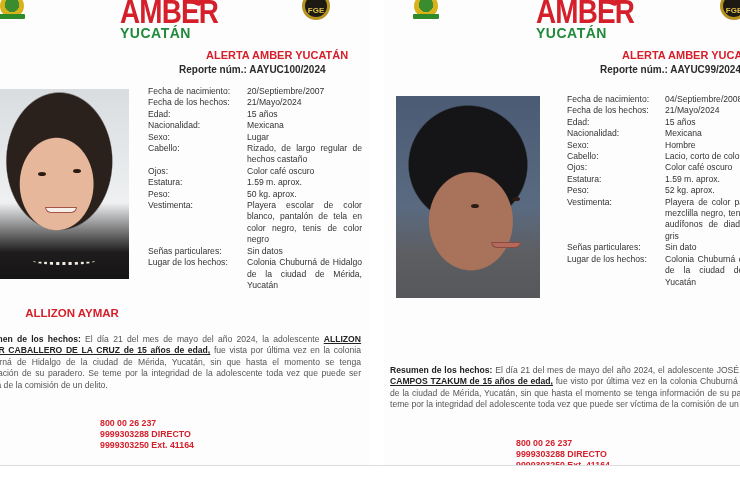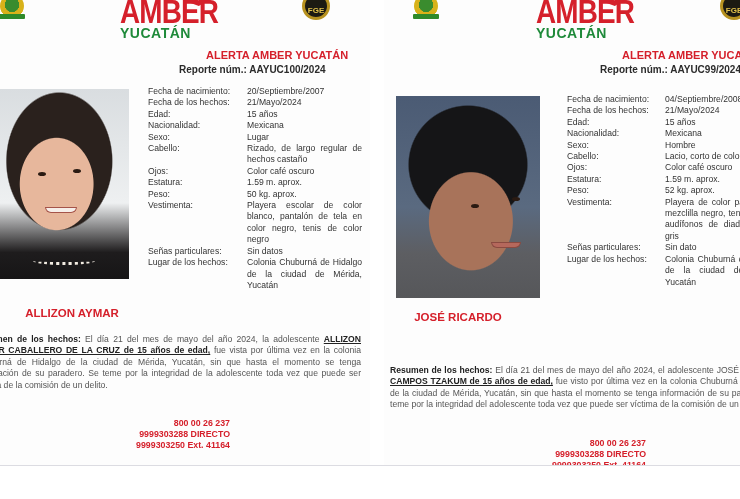--- a/index.html
+++ b/index.html
@@ -47,21 +47,21 @@
   .detail-row { display: flex; padding-left: 12px; }
   .detail-label { flex: 0 0 auto; }
   .detail-value { flex: 1 1 auto; text-align: justify; }
 
   .person-name { position: absolute; color: #d5202b; font-weight: bold; font-size: 11.5px; line-height: 15px; text-align: center; white-space: nowrap; }
 
   .summary { position: absolute; font-size: 8.6px; line-height: 11.4px; color: #555; text-align: justify; }
   .summary b { color: #222; }
   .summary u { color: #222; font-weight: bold; }
 
-  .contacts { position: absolute; color: #d5202b; font-weight: bold; font-size: 8.8px; line-height: 11px; text-align: right; white-space: nowrap; }
+  .contacts { position: absolute; color: #d5202b; font-weight: bold; font-size: 8.8px; line-height: 11px; text-align: left; white-space: nowrap; }
 </style>
 </head>
 <body>
 
 <div class="poster left">
   <div class="logo-state" style="left:20px;"></div>
   <div class="logo-state-band" style="left:19px;"></div>
 
   <div class="amber-logo" style="left:140px;">
     <span class="amber-word">AMBER</span>
@@ -221,21 +221,20 @@
         <span class="detail-label" style="width:98px;">Señas particulares:</span>
         <span class="detail-value">Sin dato</span>
       </div>
     <div class="detail-row">
         <span class="detail-label" style="width:98px;">Lugar de los hechos:</span>
         <span class="detail-value">Colonia Chuburná de Hidalgo de la ciudad de Mérida, Yucatán</span>
       </div>
   </div>
 
   <div class="person-name" style="left:14px; top:310px; width:120px;">
-    <div>JOSÉ RICARDO</div>
   </div>
 
   <div class="summary" style="left:6px; top:365px; width:392px;">
     <b>Resumen de los hechos:</b><span> El día 21 del mes de mayo del año 2024, el adolescente JOSÉ </span><u>RICARDO CAMPOS TZAKUM de 15 años de edad,</u><span> fue visto por última vez en la colonia Chuburná de Hidalgo de la ciudad de Mérida, Yucatán, sin que hasta el momento se tenga información de su paradero. Se teme por la integridad del adolescente toda vez que puede ser víctima de la comisión de un delito.</span>
   </div>
 
   <div class="contacts" style="left:132px; top:438px; width:130px;">
     <div>800 00 26 237</div>
     <div>9999303288 DIRECTO</div>
     <div>9999303250 Ext. 41164</div>

